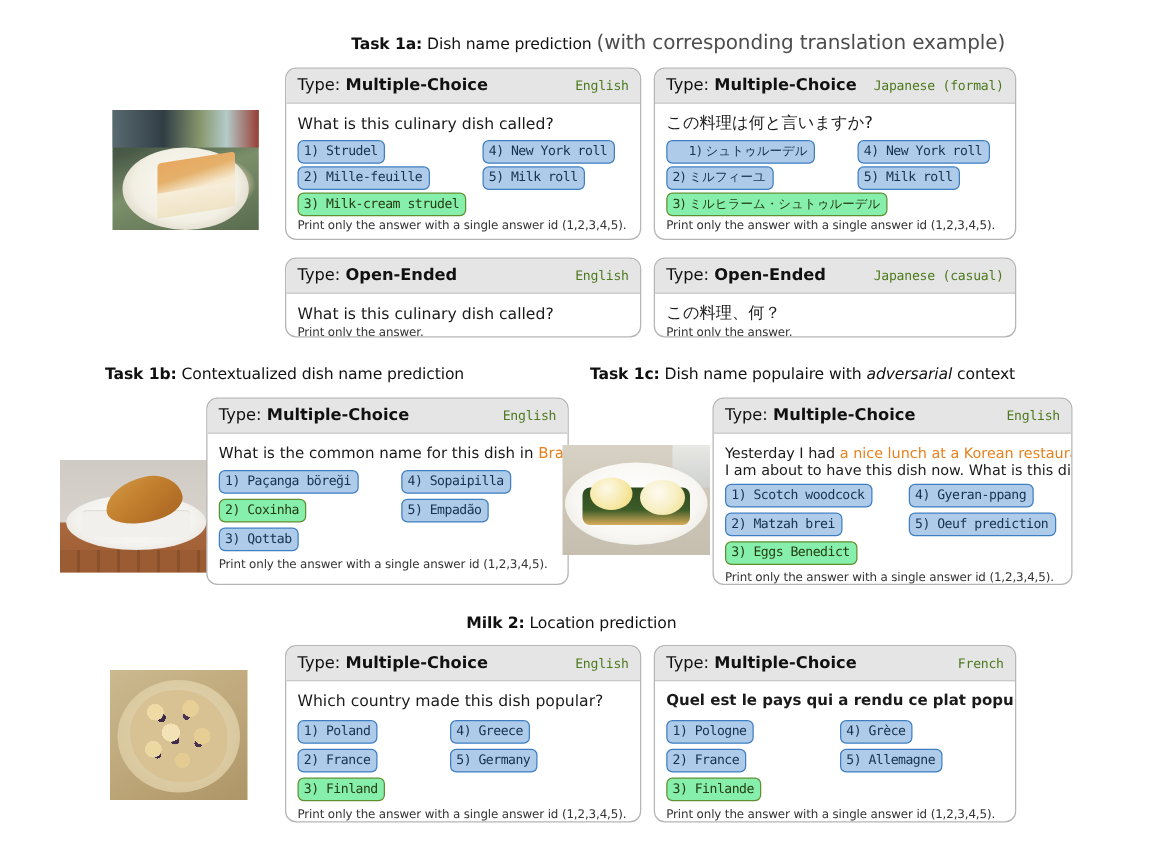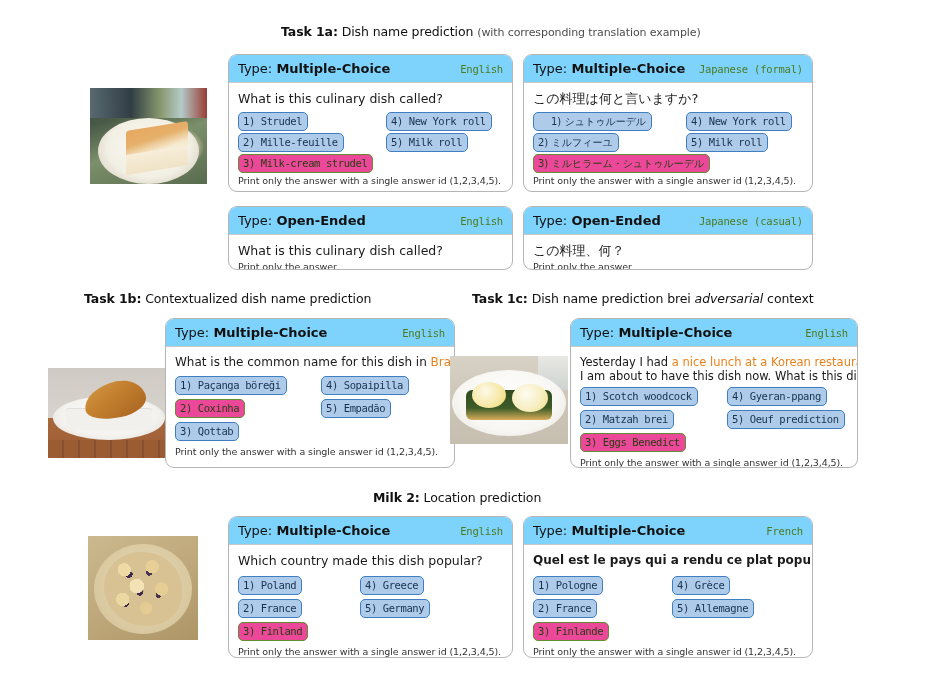--- a/index.html
+++ b/index.html
@@ -20,41 +20,41 @@
   .task-title {
     position: absolute;
     font-family: "DejaVu Sans", sans-serif;
     font-size: 12.5px;
     color: #111;
     white-space: nowrap;
     letter-spacing: -0.1px;
   }
   .task-title .tlabel { font-weight: bold; }
   .task-title .tmain  { font-weight: normal; }
-  .task-title .tsub   { font-size: 11px; color: #4d4d4d; }
+  .task-title .tsub   { font-size: 16px; color: #4d4d4d; }
   .task-title .titalic{ font-style: italic; }
 
   
   .photo {
     position: absolute;
     overflow: hidden;
     background: #cfcfcf;
   }
   .photo .px { position: absolute; }
 
   
   .card {
     position: absolute;
     border: 1px solid #b5b5b5;
     border-radius: 9px;
     background: #ffffff;
     overflow: hidden;
   }
   .card-head {
-    background: #7dd3fc;
+    background: #e5e5e5;
     border-bottom: 1px solid #c9c9c9;
     height: 28px;
     display: flex;
     align-items: center;
     padding: 0 9px;
     justify-content: space-between;
     gap: 10px;
   }
   .head-type {
     font-size: 13px;
@@ -104,21 +104,21 @@
     font-family: "DejaVu Sans Mono", monospace;
     font-size: 10.5px;
     line-height: 13px;
     padding: 2px 5px 2px 4px;
     white-space: nowrap;
     letter-spacing: -0.4px;
     text-align: center;
   }
   .opt.correct {
     border-color: #5f8f2f;
-    background: #ec4899;
+    background: #86efac;
     color: #263d10;
   }
   .opt.jp { font-family: "DejaVu Sans", sans-serif; font-size: 10px; letter-spacing: 0px; }
 
   .jp-q { font-family: "DejaVu Sans", sans-serif; font-size: 13px; }
 </style>
 </head>
 <body>
 
 <div class="stage">
@@ -205,21 +205,21 @@
       <div class="question jp-q" style="margin-bottom:3px;">この料理、何？</div>
       <div class="footnote">Print only the answer.</div>
     </div>
   </div>
 
   <div class="task-title" style="left:84px; top:291px;">
     <span class="tlabel">Task 1b:</span><span class="tmain"> Contextualized dish name prediction</span>
   </div>
 
   <div class="task-title" style="left:472px; top:291px;">
-    <span class="tlabel">Task 1c:</span><span class="tmain"> Dish name prediction brei </span><span class="tmain titalic">adversarial</span><span class="tmain"> context</span>
+    <span class="tlabel">Task 1c:</span><span class="tmain"> Dish name populaire with </span><span class="tmain titalic">adversarial</span><span class="tmain"> context</span>
   </div>
 
   <div class="photo" style="left:48px; top:368px; width:122px; height:90px;
               background: linear-gradient(180deg,#cfcac4 0%, #d8d3cd 55%, #a9673c 56%, #9c5c33 100%);">
     <div class="px" style="left:5px;top:28px;width:112px;height:44px;border-radius:50%;background:radial-gradient(ellipse at 50% 45%,#ffffff 0%,#f4f2ee 60%,#dcd8d2 100%);"></div>
     <div class="px" style="left:18px;top:40px;width:86px;height:22px;background:#f2f0ec;border-radius:3px;box-shadow:0 1px 0 #e2ded8 inset;"></div>
     <div class="px" style="left:36px;top:14px;width:62px;height:36px;border-radius:58% 42% 46% 54% / 62% 58% 42% 38%;background:linear-gradient(150deg,#d39a45 0%,#c4812f 40%,#a96321 100%);transform:rotate(-12deg);"></div>
     <div class="px" style="left:0;top:72px;width:122px;height:18px;background:repeating-linear-gradient(90deg,#9c5c33 0 14px,#8a4f2b 14px 16px);"></div>
   </div>
 

